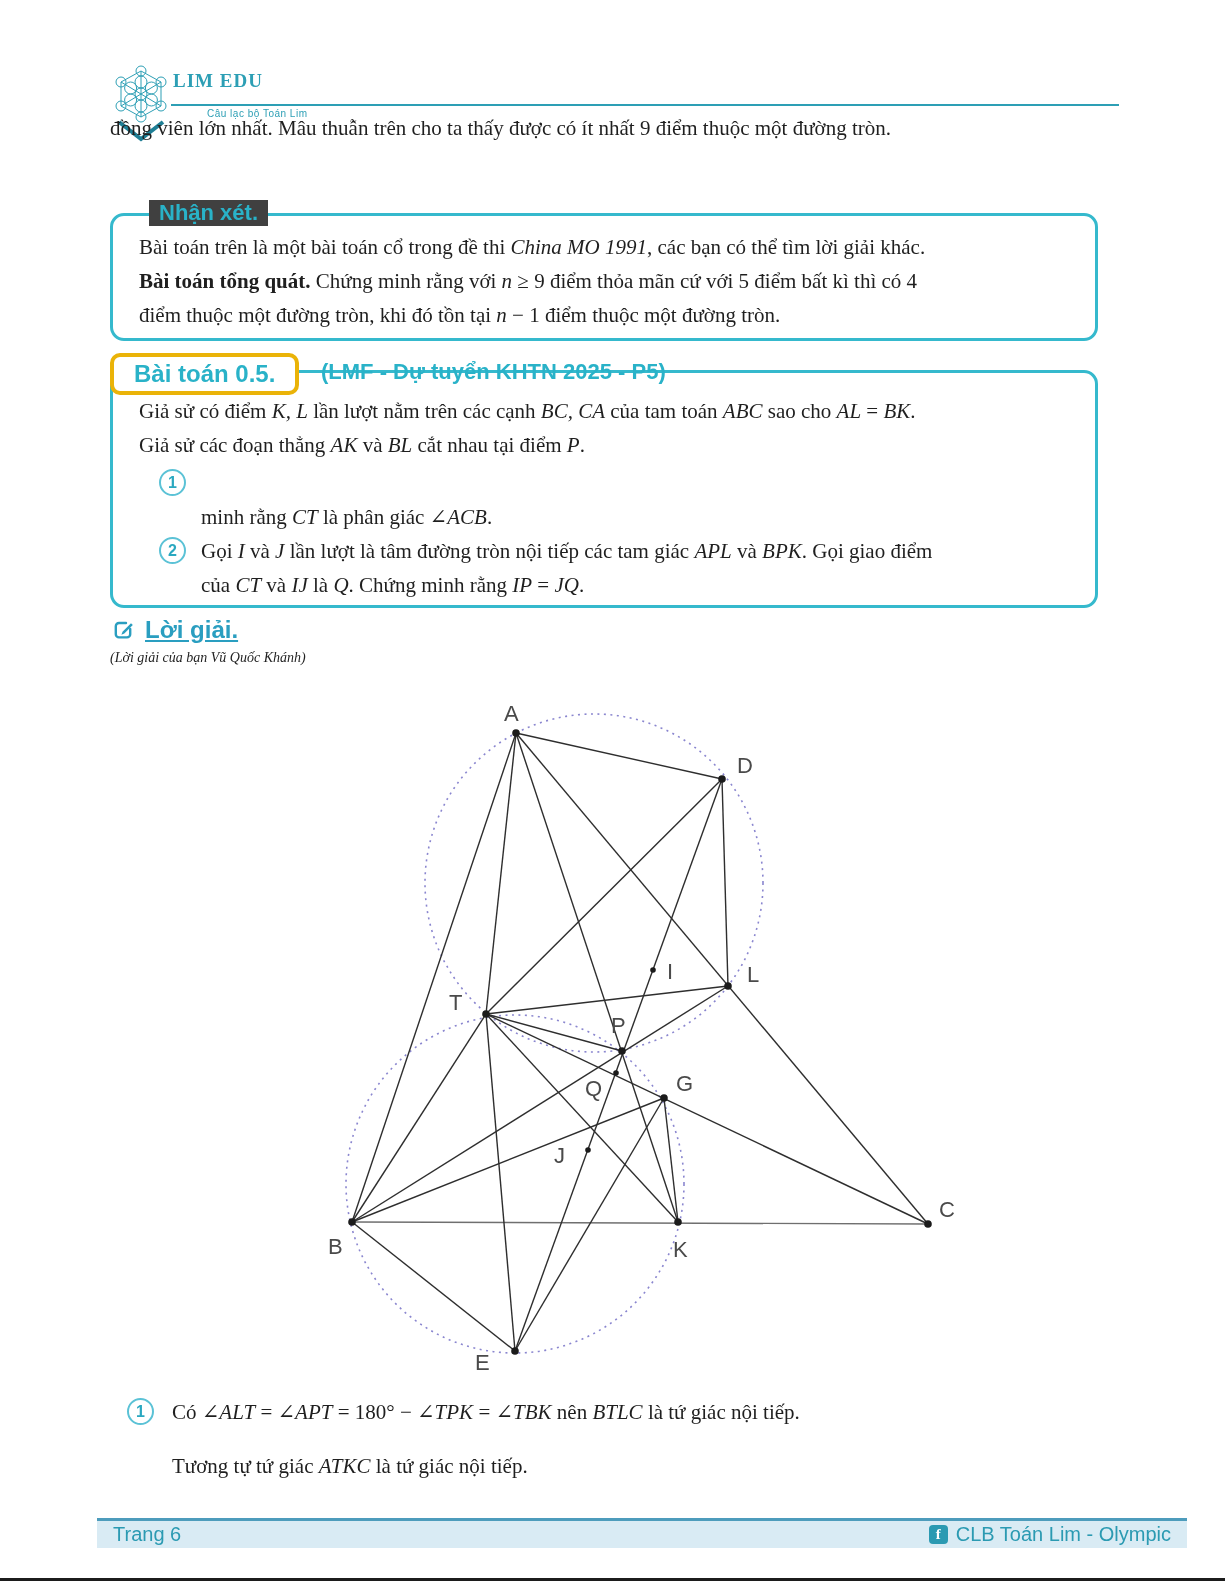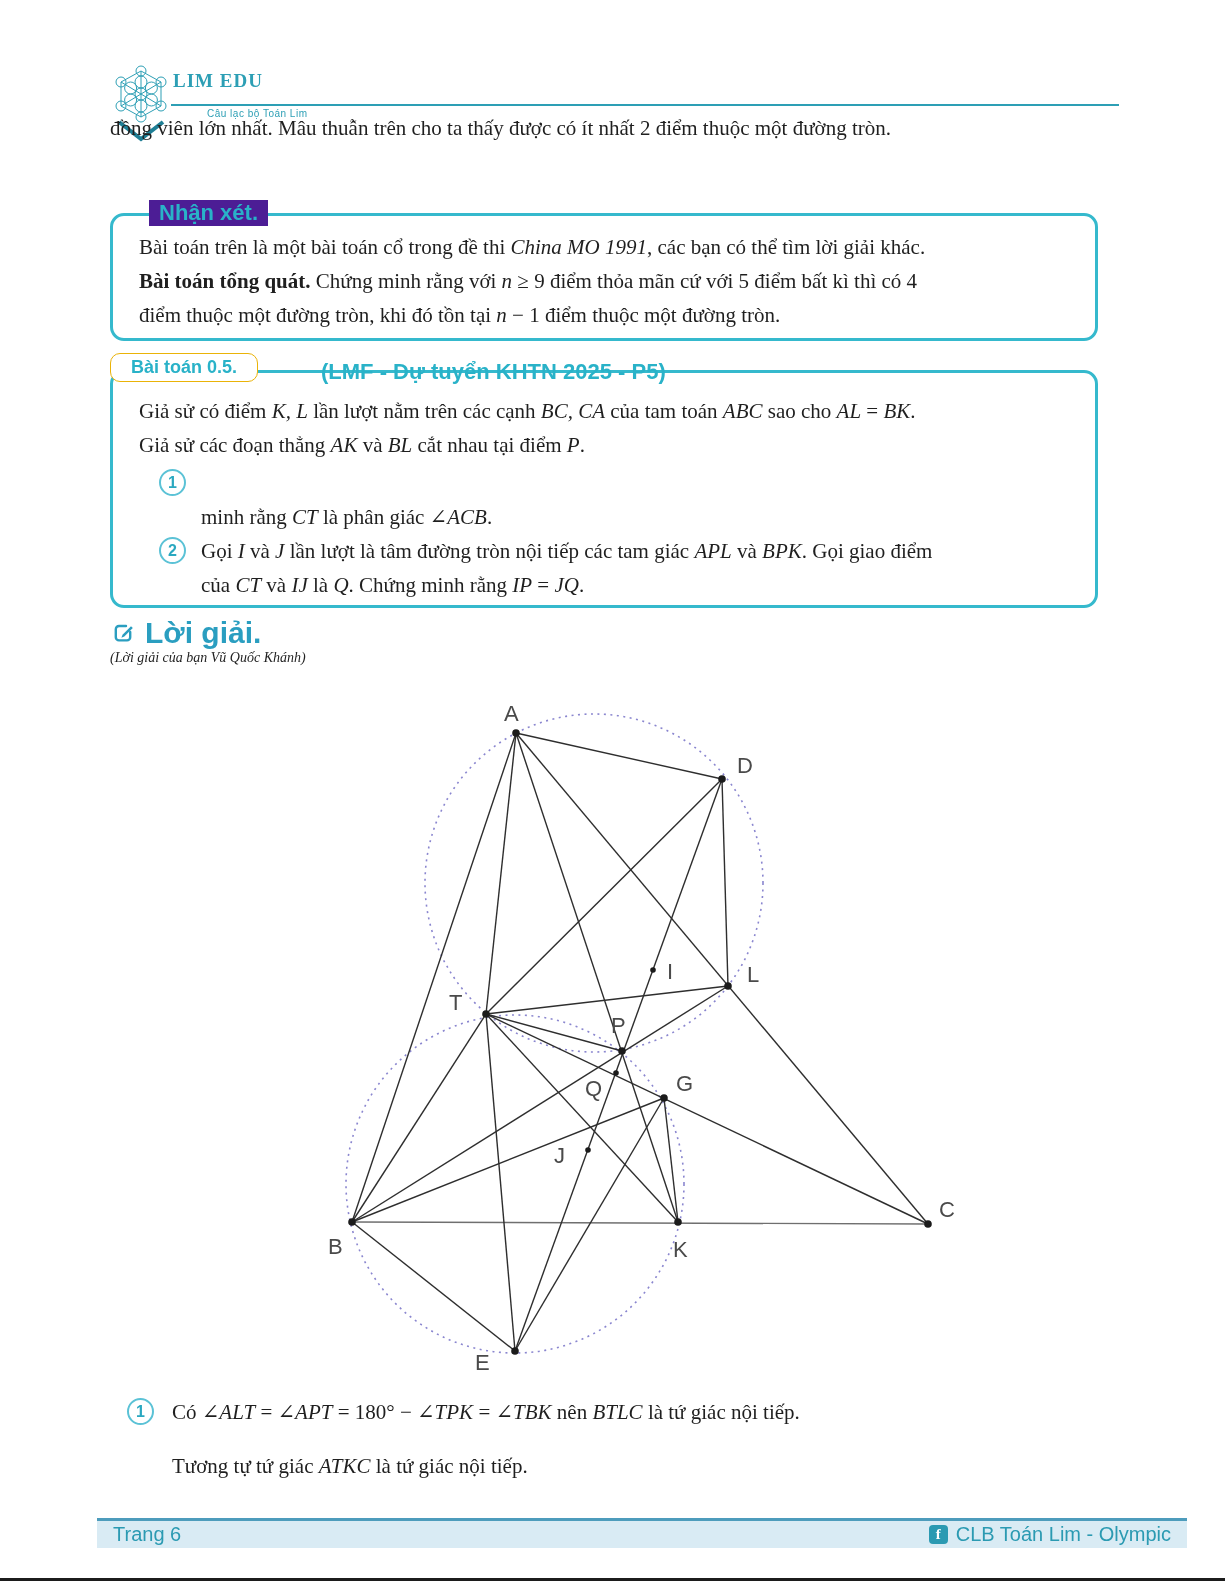--- a/index.html
+++ b/index.html
@@ -12,39 +12,39 @@
   .seg-i{font-style:italic;}
   .seg-b{font-weight:bold;}
   sub.seg-sub{font-size:70%;}
   
   .logo-title{font-size:19px;letter-spacing:1px;color:#2d9fb5;font-weight:600;}
   .logo-sub{font-size:10px;color:#2d9fb5;font-family:"Liberation Sans",sans-serif;letter-spacing:.5px;}
   .header-rule{height:2px;background:#2d9fb5;}
   
   .tbox{border:3px solid #35b9cd;border-radius:14px;background:#fff;}
   .box-title{
-    position:absolute;top:-16px;left:36px;background:#4c1d95;padding:0 10px;
+    position:absolute;top:-16px;left:36px;background:#404040;padding:0 10px;
     font-family:"Liberation Sans","DejaVu Sans",sans-serif;font-weight:bold;
     font-size:22px;color:#29b2c8;white-space:nowrap;text-align:right;
   }
   .chip{
-    position:absolute;top:-20px;left:-3px;background:#fff;border:1px solid #eab308;
+    position:absolute;top:-20px;left:-3px;background:#fff;border:4px solid #eab308;
     border-radius:10px;padding:3px 20px;font-family:"Liberation Sans","DejaVu Sans",sans-serif;
-    font-weight:bold;font-size:18px;color:#29b2c8;white-space:nowrap;
+    font-weight:bold;font-size:24px;color:#29b2c8;white-space:nowrap;
   }
   .source-label{
     position:absolute;top:-14px;left:208px;font-family:"Liberation Sans","DejaVu Sans",sans-serif;
     font-weight:bold;font-size:22px;color:#29b2c8;white-space:nowrap;
   }
   .numcircle{
     box-sizing:border-box;width:27px;height:27px;border:2px solid #5bc2d6;border-radius:50%;
     color:#2aa8c0;font-family:"Liberation Sans",sans-serif;font-size:16px;font-weight:bold;
     display:flex;align-items:center;justify-content:center;background:#fff;
   }
-  .sol-title{font-family:"Liberation Sans","DejaVu Sans",sans-serif;font-weight:bold;font-size:30px;color:#2a9ec0;}
+  .sol-title{font-family:"Liberation Sans","DejaVu Sans",sans-serif;font-weight:bold;font-size:24px;color:#2a9ec0;text-decoration:underline;}
   .credit{font-size:14px;font-style:italic;}
   
   .circ-dotted{fill:none;stroke:#8a86cf;stroke-width:1.6;stroke-dasharray:2 4.5;}
   .edge{stroke:#2e2e2e;stroke-width:1.4;}
   .edge.muted{stroke:#6f6f6f;}
   .dot{fill:#1b1b1b;}
   .pt-label{font-family:"Liberation Sans","DejaVu Sans",sans-serif;font-size:22px;fill:#4a4a4a;}
   
   .footer-bar{
     box-sizing:border-box;border-top:3px solid #4d9cbc;background:#d9ebf4;
@@ -134,21 +134,21 @@
         <path d="M29 7 L49 18 L49 42 L29 53 L9 42 L9 18 Z"></path>
         <path d="M29 7 L29 53 M9 18 L49 42 M49 18 L9 42"></path>
       </g>
       <path d="M7 58 L29 75 L51 58" stroke="#1f7f96" stroke-width="4" fill="none"></path>
     </svg>
   </div>
   <div class="abs logo-title" style="left:173px;top:70px;">LIM EDU</div>
   <div class="abs header-rule" style="left:171px;top:104px;width:948px;"></div>
   <div class="abs logo-sub" style="left:207px;top:108px;">Câu lạc bộ Toán Lim</div>
 
-  <div class="abs body-text" style="left:110px;top:112px;"><span>đồng viên lớn nhất. Mâu thuẫn trên cho ta thấy được có ít nhất 2 điểm thuộc một đường tròn.</span></div>
+  <div class="abs body-text" style="left:110px;top:112px;"><span>đồng viên lớn nhất. Mâu thuẫn trên cho ta thấy được có ít nhất 9 điểm thuộc một đường tròn.</span></div>
 
   <div class="abs tbox" style="left:110px;top:213px;width:982px;height:122px;">
     <div class="box-title">Nhận xét.</div>
     <div class="abs body-text" style="left:26px;top:14px;line-height:34px;"><span>Bài toán trên là một bài toán cổ trong đề thi </span><span class="seg-i">China MO 1991</span><span>, các bạn có thể tìm lời giải khác.</span></div>
     <div class="abs body-text" style="left:26px;top:48px;line-height:34px;"><span class="seg-b">Bài toán tổng quát.</span><span> Chứng minh rằng với </span><span class="seg-i">n</span><span> ≥ 9 điểm thỏa mãn cứ với 5 điểm bất kì thì có 4</span></div>
     <div class="abs body-text" style="left:26px;top:82px;line-height:34px;"><span>điểm thuộc một đường tròn, khi đó tồn tại </span><span class="seg-i">n</span><span> − 1 điểm thuộc một đường tròn.</span></div>
   </div>
 
   <div class="abs tbox" style="left:110px;top:370px;width:982px;height:232px;">
     <div class="chip">Bài toán 0.5.</div>

